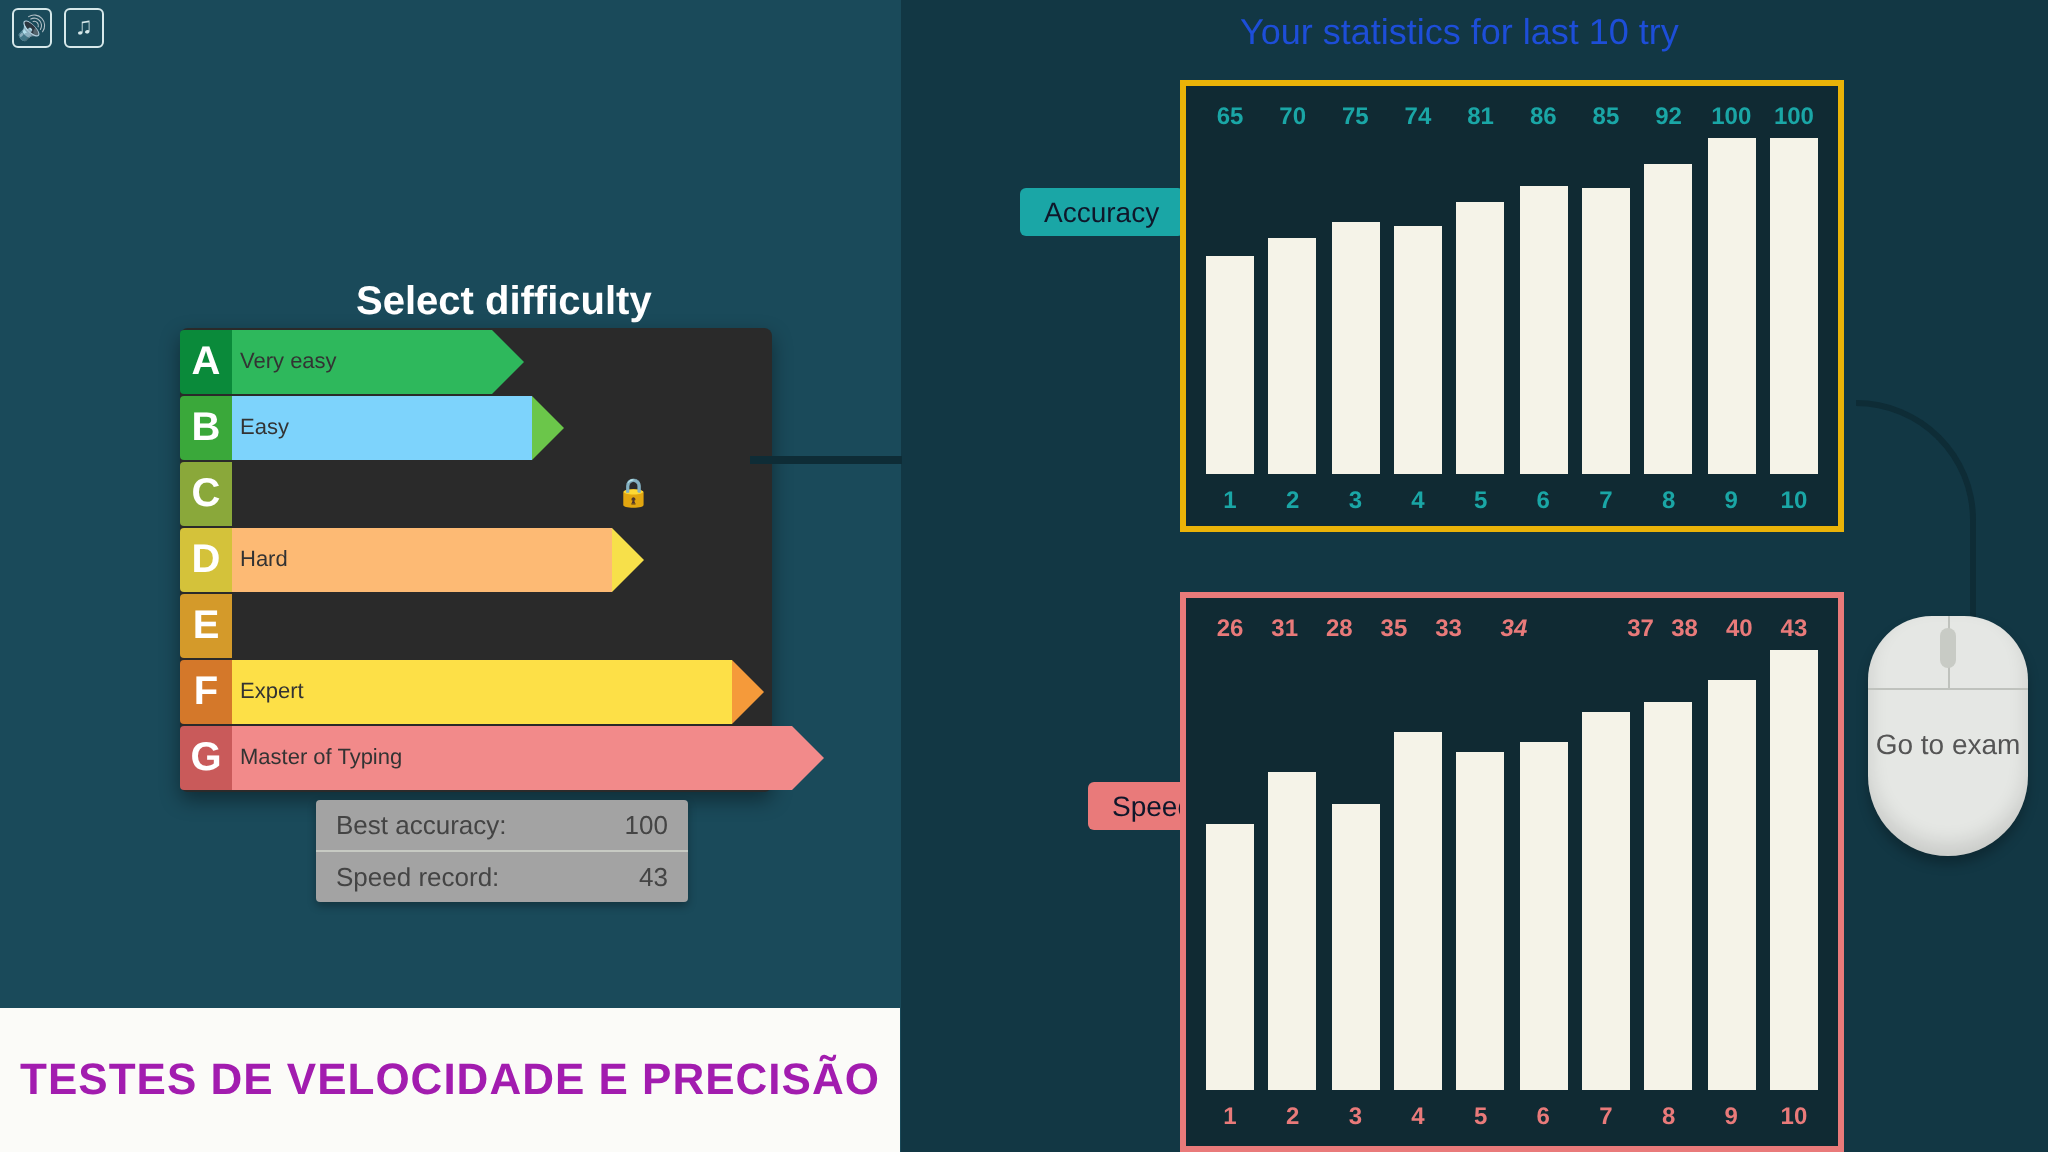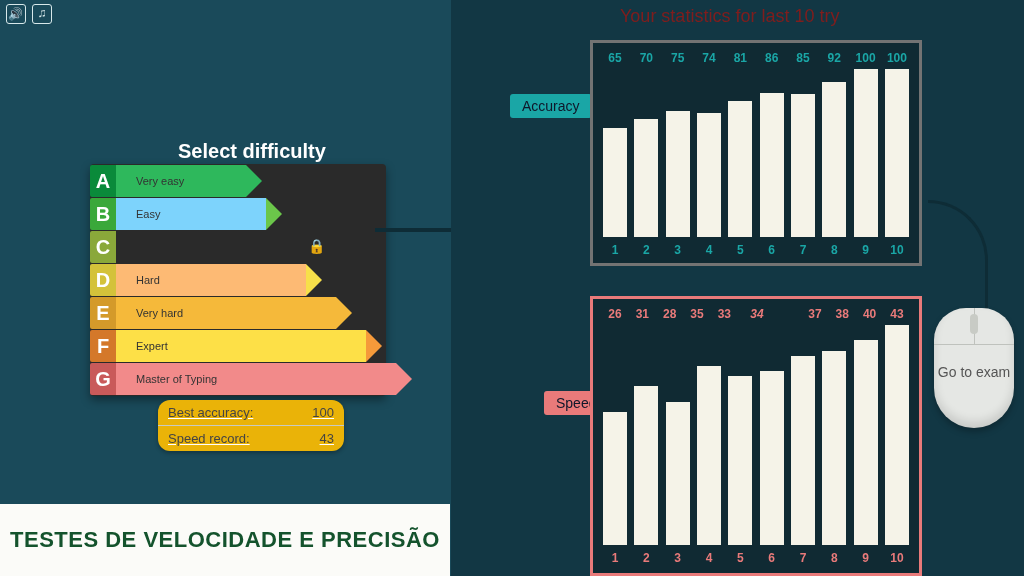--- a/index.html
+++ b/index.html
@@ -12,53 +12,53 @@
   }
   
   .topbar { position: absolute; top: 4px; left: 6px; right: 6px; display: flex; justify-content: space-between; align-items: center; font-family: "Courier New", monospace; font-size: 14px; font-weight: bold; }
   .back { display: flex; align-items: center; gap: 6px; cursor: pointer; }
   .back .menu-icon { width: 18px; height: 18px; border: 1.5px solid #d7e8ea; border-radius: 3px; position: relative; }
   .back .menu-icon::before { content:""; position:absolute; left:3px; right:3px; top:3px; height:1.5px; background:#d7e8ea; box-shadow: 0 4px 0 #d7e8ea, 0 8px 0 #d7e8ea; }
   .top-icons { display:flex; gap:6px; }
   .iconbtn { width:20px; height:20px; border:1.5px solid #d7e8ea; border-radius:3px; display:flex; align-items:center; justify-content:center; font-size:12px; cursor:pointer; color:#d7e8ea; }
 
   
-  .stats-title { position:absolute; top:6px; left:620px; font-size:18px; color:#7f1d1d; }
+  .stats-title { position:absolute; top:6px; left:620px; font-size:18px; color:#1d4ed8; }
   
   .diff-title { position:absolute; top:140px; left:178px; font-size:20px; font-weight:bold; color:#fff; }
   .diff-panel { position:absolute; top:164px; left:90px; width:296px; height:232px; background:#2a2a2a; border-radius:4px; box-shadow: 0 4px 10px rgba(0,0,0,.4); }
   .connector { position:absolute; top:228px; left:375px; width:76px; height:4px; background:#0e2c36; }
   .diff-rows { position:absolute; top:164px; left:90px; }
   .diff-row { height:32px; display:flex; align-items:center; margin-top:1px; }
   .letter { width:26px; height:32px; display:flex; align-items:center; justify-content:center; font-size:20px; font-weight:bold; color:#fff; border-radius:2px 0 0 2px; }
-  .arrow-body { height:32px; position:relative; display:flex; align-items:center; padding-left:20px; font-size:11px; color:#333; }
+  .arrow-body { height:32px; position:relative; display:flex; align-items:center; padding-left:4px; font-size:11px; color:#333; }
   .arrow-body::after { content:""; position:absolute; right:-16px; top:0; width:0; height:0; border-top:16px solid transparent; border-bottom:16px solid transparent; }
   .r-A .letter{background:#0a8a3a;} .r-A .arrow-body{background:#2eb85c;width:130px;} .r-A .arrow-body::after{border-left:16px solid #2eb85c;}
   .r-B .letter{background:#3aa83a;} .r-B .arrow-body{background:#7dd3fc;width:150px;} .r-B .arrow-body::after{border-left:16px solid #6bc64a;}
   .r-C .letter{background:#8aa83a;} .r-C .arrow-body{background:#c0d84a;width:108px;} .r-C .arrow-body::after{border-left:16px solid #c0d84a;}
   .r-D .letter{background:#d4c23a;} .r-D .arrow-body{background:#fdba74;width:190px;} .r-D .arrow-body::after{border-left:16px solid #f7e04a;}
   .r-E .letter{background:#d49a2a;} .r-E .arrow-body{background:#f5b93a;width:220px;} .r-E .arrow-body::after{border-left:16px solid #f5b93a;}
   .r-F .letter{background:#d4782a;} .r-F .arrow-body{background:#fde047;width:250px;} .r-F .arrow-body::after{border-left:16px solid #f59a3a;}
   .r-G .letter{background:#c95a5a;} .r-G .arrow-body{background:#f28a8a;width:280px;} .r-G .arrow-body::after{border-left:16px solid #f28a8a;}
   .lock { position:absolute; left:218px; top:74px; color:#fff; font-size:14px; }
 
   
-  .records { position:absolute; top:400px; left:158px; width:186px; background:#eab308; border-radius:12px; box-shadow:0 2px 4px rgba(0,0,0,.3);text-decoration:underline; }
+  .records { position:absolute; top:400px; left:158px; width:186px; background:#a3a3a3; border-radius:2px; box-shadow:0 2px 4px rgba(0,0,0,.3); }
   .records .row { display:flex; justify-content:space-between; padding:5px 10px; font-size:13px; color:#444; border-top:1px solid #c7cac3;}
   .records .row:first-child { border-top:none; }
 
   
-  .banner { position:absolute; bottom:0; left:0; width:450px; height:72px; background:#fbfbf8; color:#14532d; display:flex; align-items:center; justify-content:center; text-align:center; font-size:22px; font-weight:600; line-height:1.1; letter-spacing:.5px;}
+  .banner { position:absolute; bottom:0; left:0; width:450px; height:72px; background:#fbfbf8; color:#a21caf; display:flex; align-items:center; justify-content:center; text-align:center; font-size:22px; font-weight:600; line-height:1.1; letter-spacing:.5px;}
 
   
   .chart-label { position:absolute; padding:4px 12px; border-radius:3px; font-size:14px; color:#0f172a; }
   .lab-acc { top:94px; left:510px; background:#1aa6a6; }
   .lab-spd { top:391px; left:528px; background:#e97a7a;margin-left:16px; }
   .chart { position:absolute; left:590px; width:332px; height:226px; background:#102a33; padding:8px 10px 6px; }
-  .chart.acc { top:40px; border:3px solid #737373; }
+  .chart.acc { top:40px; border:3px solid #eab308; }
   .chart.spd { top:296px; border:3px solid #e97a7a; height:280px; }
   .chart .values { display:flex; justify-content:space-between; font-size:12px; font-weight:bold; color:#1aa6a6; margin-bottom:4px;}
   .chart.spd .values { color:#e97a7a; }
   .chart .bars { display:flex; align-items:flex-end; justify-content:space-between; height:168px; }
   .chart.spd .bars { height:220px; }
   .chart .bar { width:24px; background:#f5f3e8; }
   .chart .xaxis { display:flex; justify-content:space-between; font-size:12px; color:#1aa6a6; margin-top:6px; font-weight:bold;}
   .chart.spd .xaxis { color:#e97a7a; }
 
   
@@ -99,21 +99,20 @@
   </div>
   <div class="diff-row r-C">
     <div class="letter">C</div>
   </div>
   <div class="diff-row r-D">
     <div class="letter">D</div>
     <div class="arrow-body">Hard</div>
   </div>
   <div class="diff-row r-E">
     <div class="letter">E</div>
-    <div class="arrow-body">Very hard</div>
   </div>
   <div class="diff-row r-F">
     <div class="letter">F</div>
     <div class="arrow-body">Expert</div>
   </div>
   <div class="diff-row r-G">
     <div class="letter">G</div>
     <div class="arrow-body">Master of Typing</div>
   </div>
   <span class="lock">🔒</span>
@@ -175,21 +174,21 @@
 </div>
 
 <div class="chart spd">
   <div class="values" id="spd-vals">
       <span style="width: 24px; text-align: center;">26</span>
       <span style="width: 24px; text-align: center;">31</span>
       <span style="width: 24px; text-align: center;">28</span>
       <span style="width: 24px; text-align: center;">35</span>
       <span style="width: 24px; text-align: center;">33</span>
       <span style="width: 24px; text-align: right; font-style: italic;">34</span>
-      <span style="width: 24px; text-align: center; margin-left: 36px;">37</span>
+      <span style="width: 24px; text-align: right; margin-left: 36px;">37</span>
       <span style="width: 24px; text-align: center;">38</span>
       <span style="width: 24px; text-align: center;">40</span>
       <span style="width: 24px; text-align: center;">43</span>
     </div>
   <div class="bars" id="spd-bars">
       <div class="bar" style="height: 133.023px;"></div>
       <div class="bar" style="height: 158.605px;"></div>
       <div class="bar" style="height: 143.256px;"></div>
       <div class="bar" style="height: 179.07px;"></div>
       <div class="bar" style="height: 168.837px;"></div>

